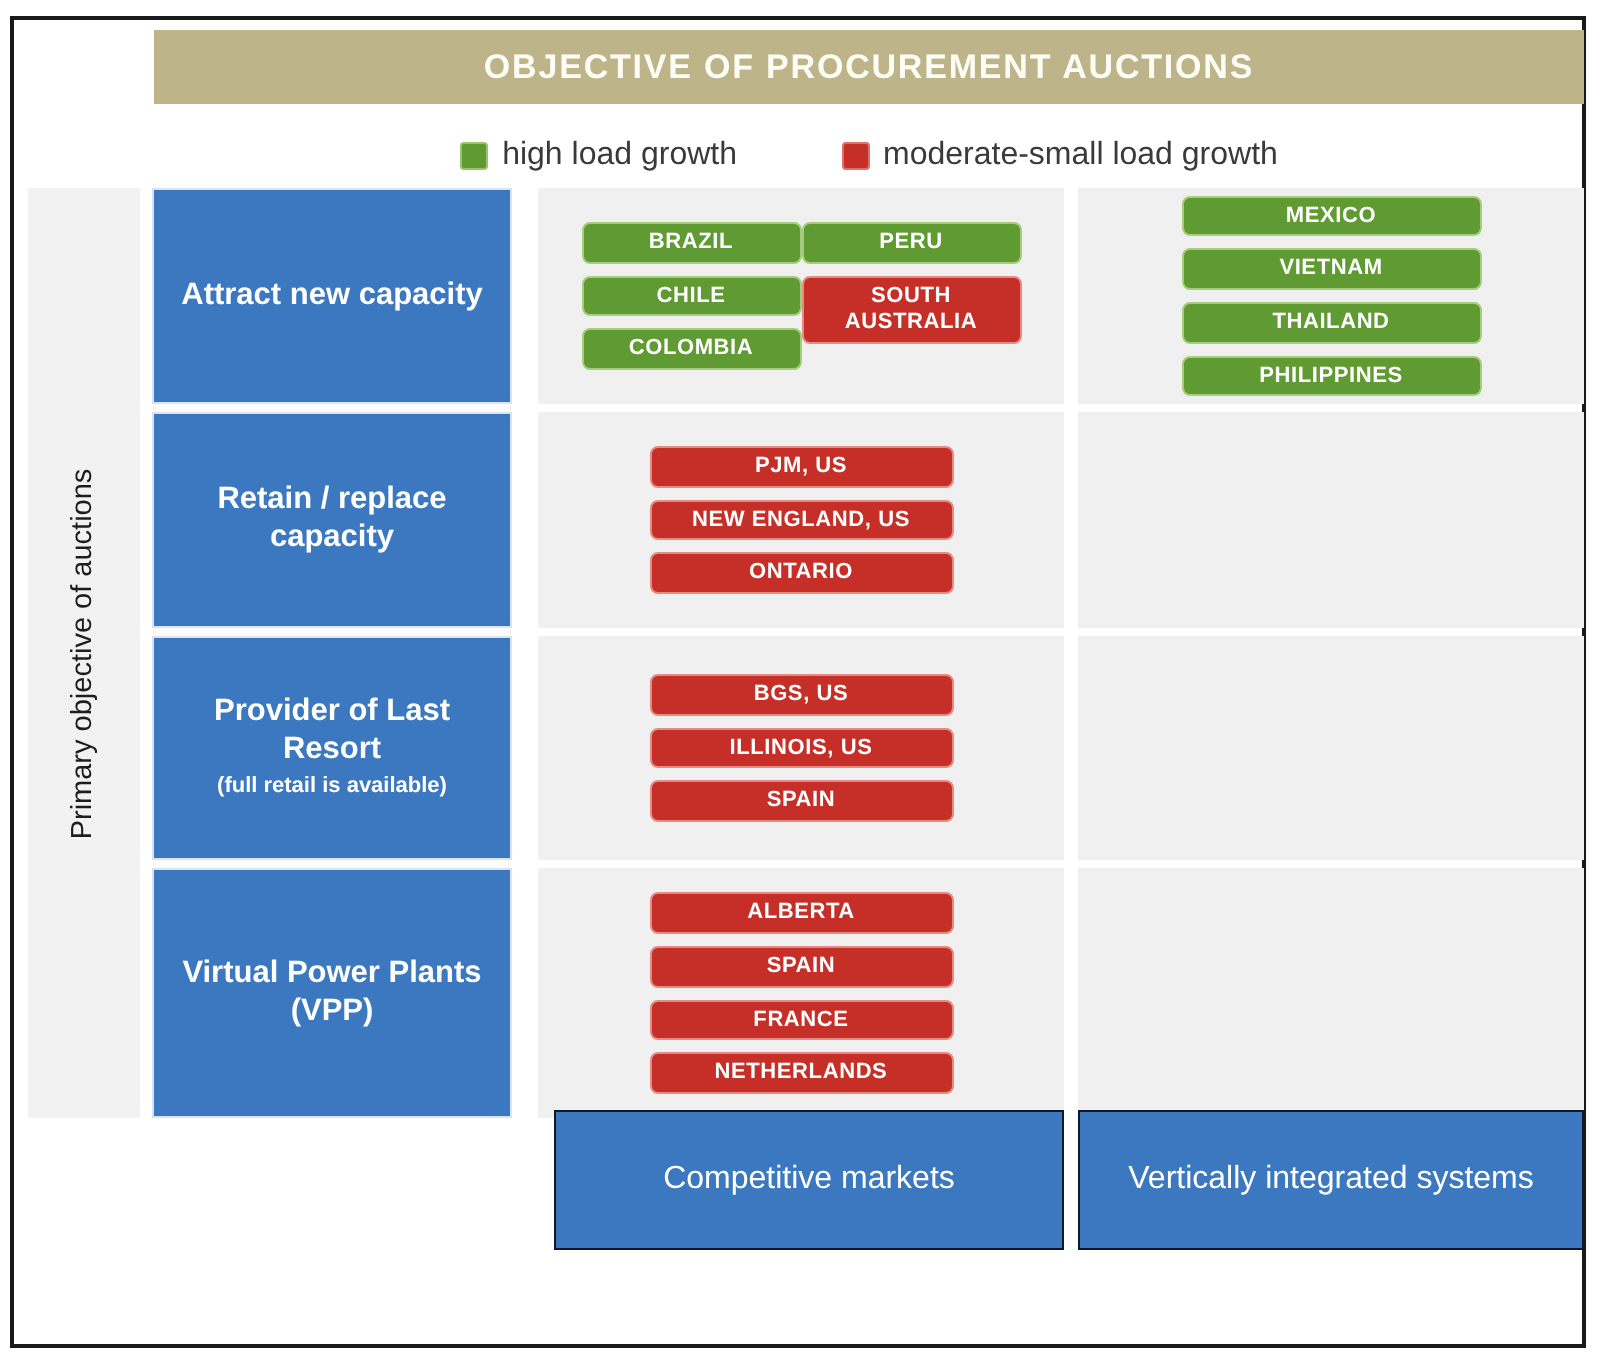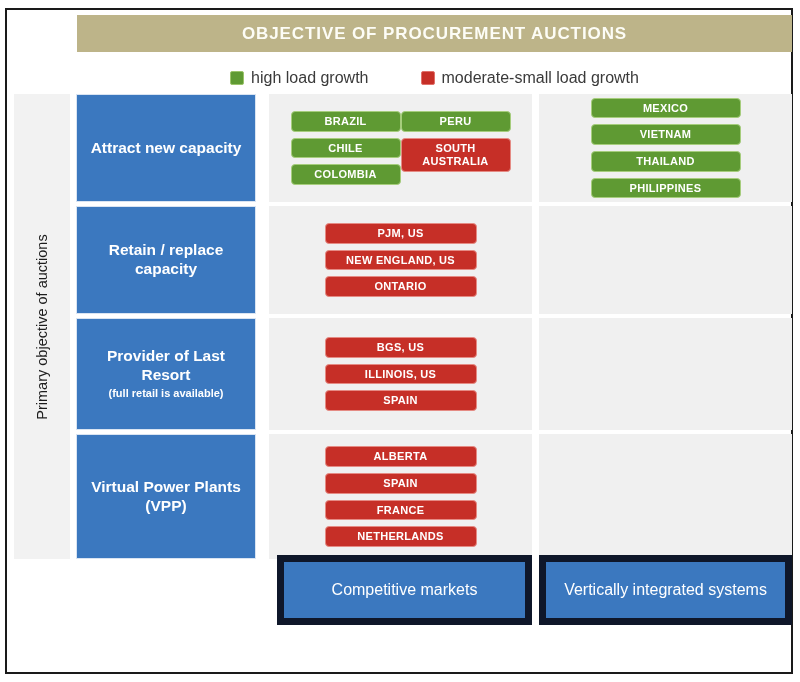--- a/index.html
+++ b/index.html
@@ -143,21 +143,21 @@
   .pill.tall{min-height:34px;}
 
   
   #bottom-bars{
     position:absolute;left:270px;top:545px;
     width:515px;height:70px;
     display:flex;gap:7px;
   }
   .stage-box{
     background:#3b78bf;
-    border:7px solid #0f172a;
+    border:1px solid #0f172a;
     box-sizing:border-box;
     display:flex;align-items:center;justify-content:center;
     color:#ffffff;font-size:16px;
     text-align:center;
   }
   .stage-box.comp{width:255px;}
   .stage-box.vert{width:253px;}
 
   
   #x-axis{

